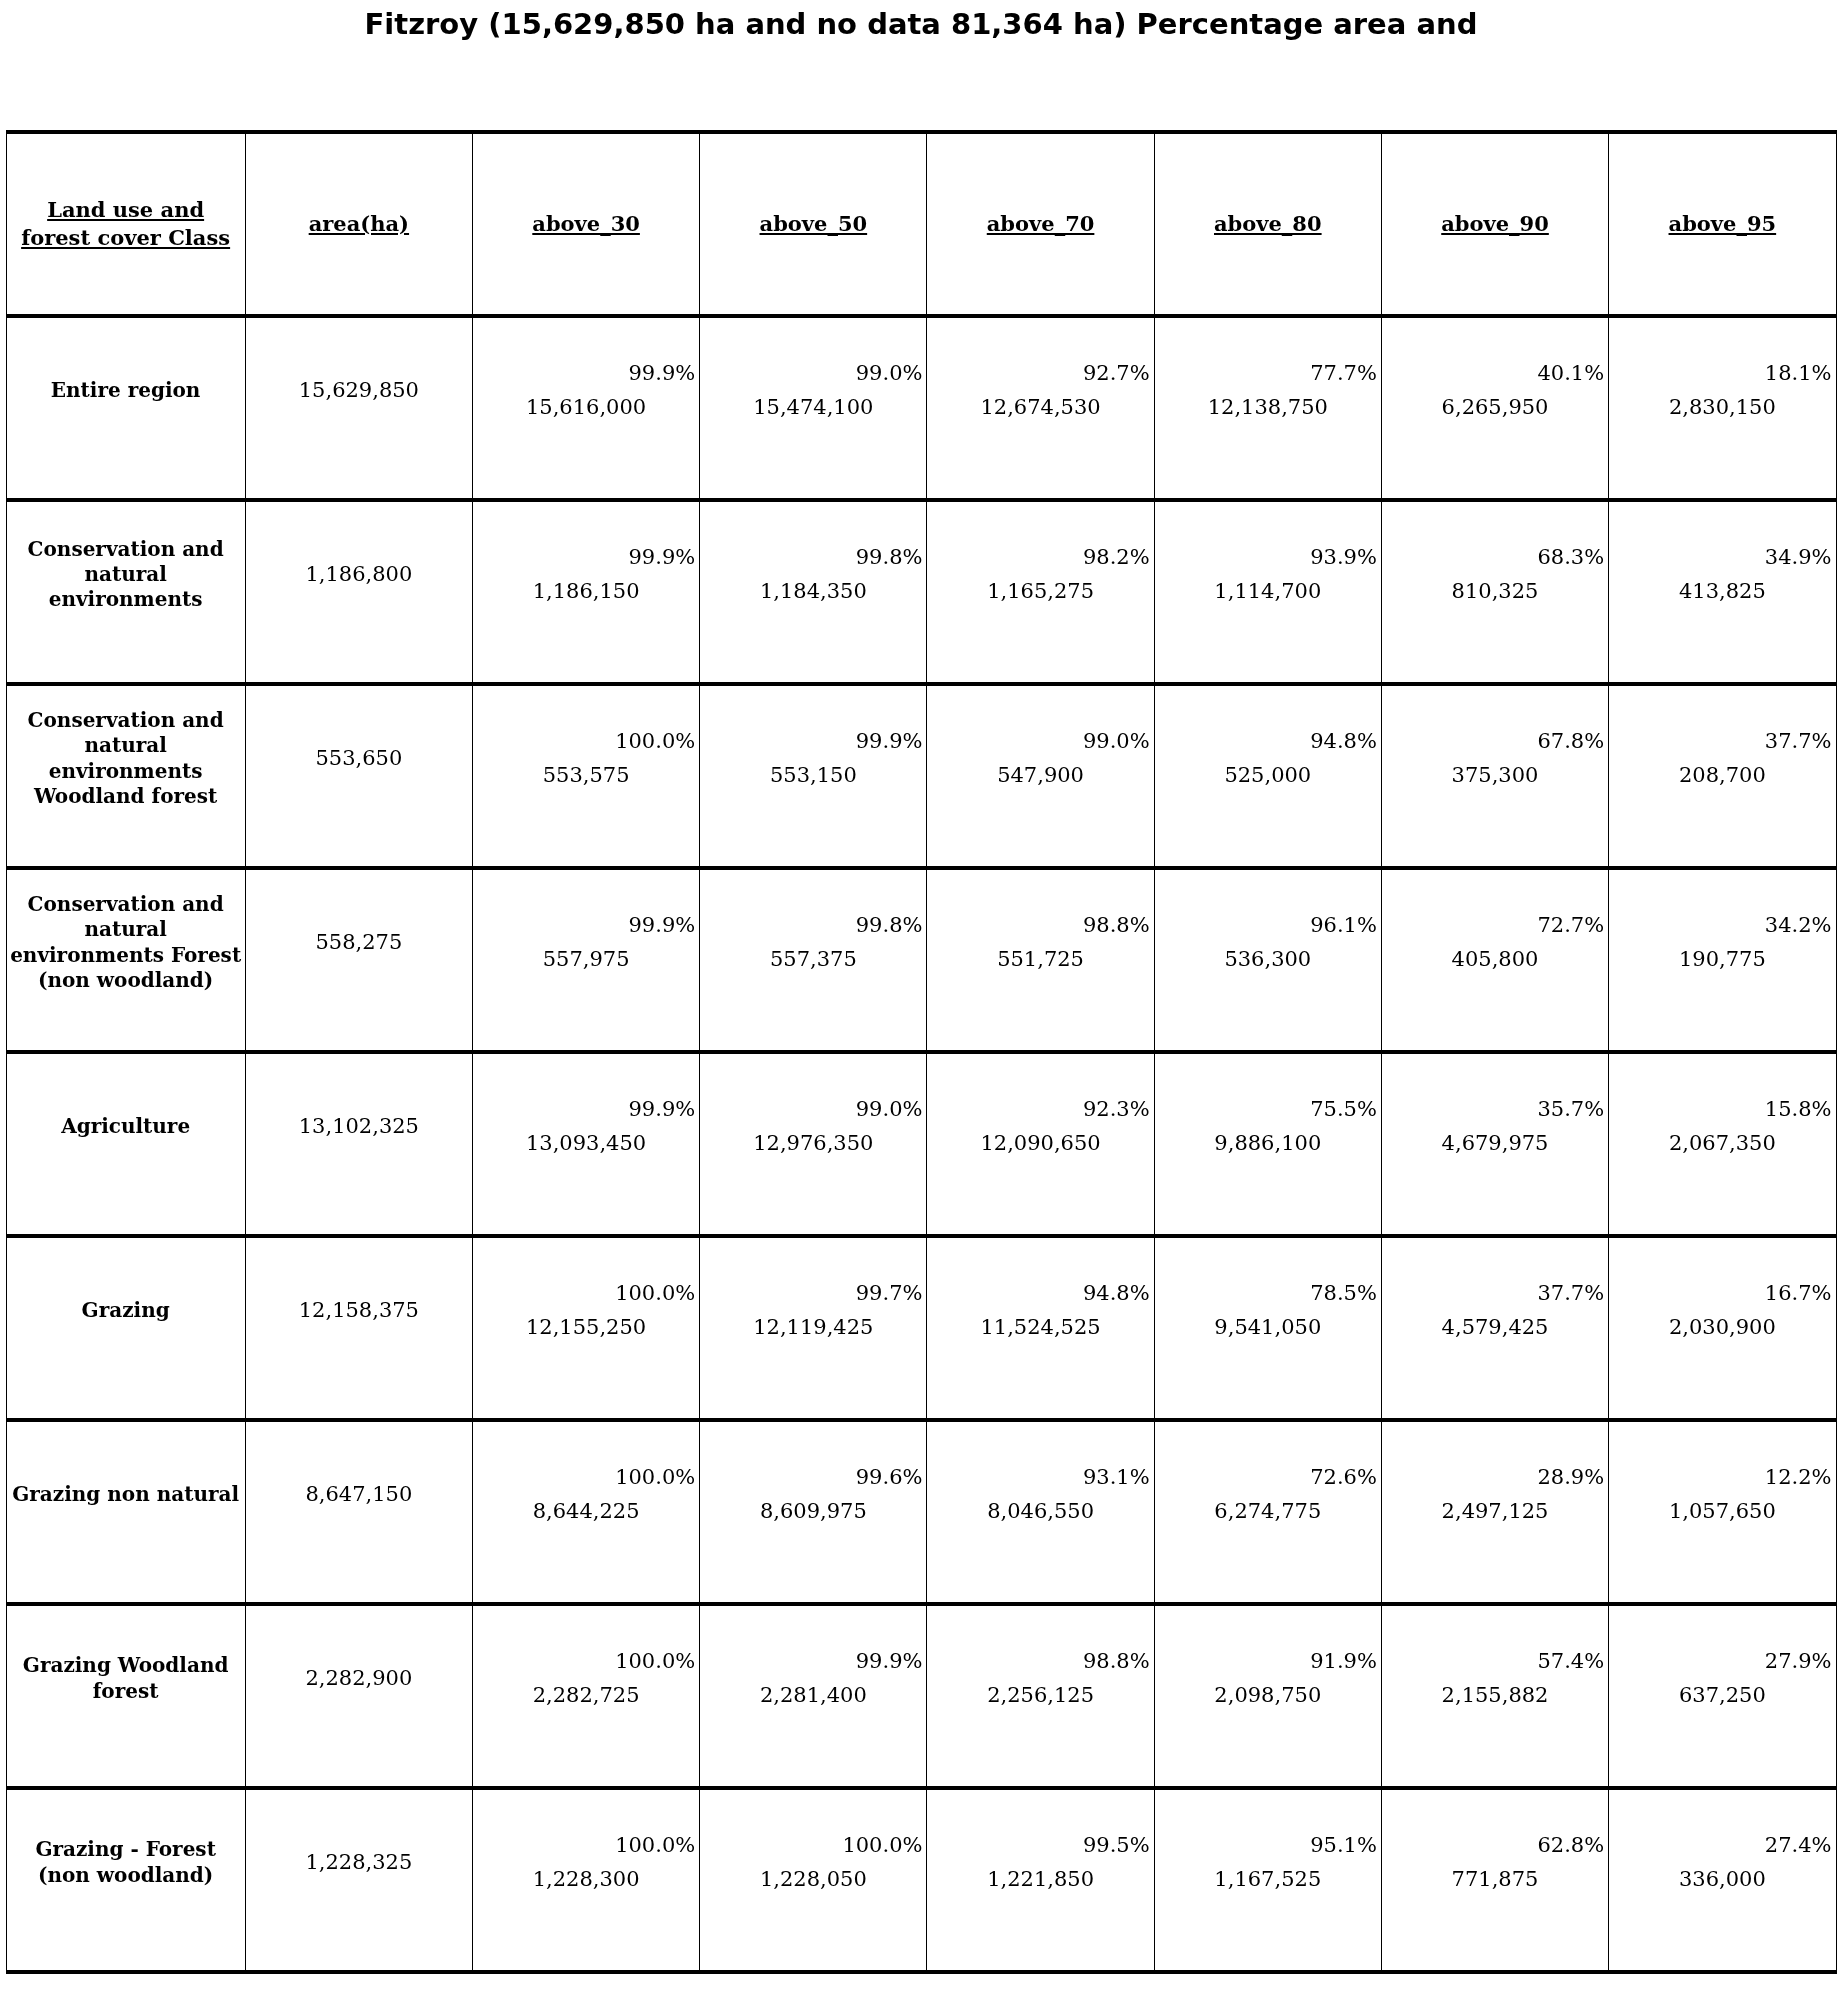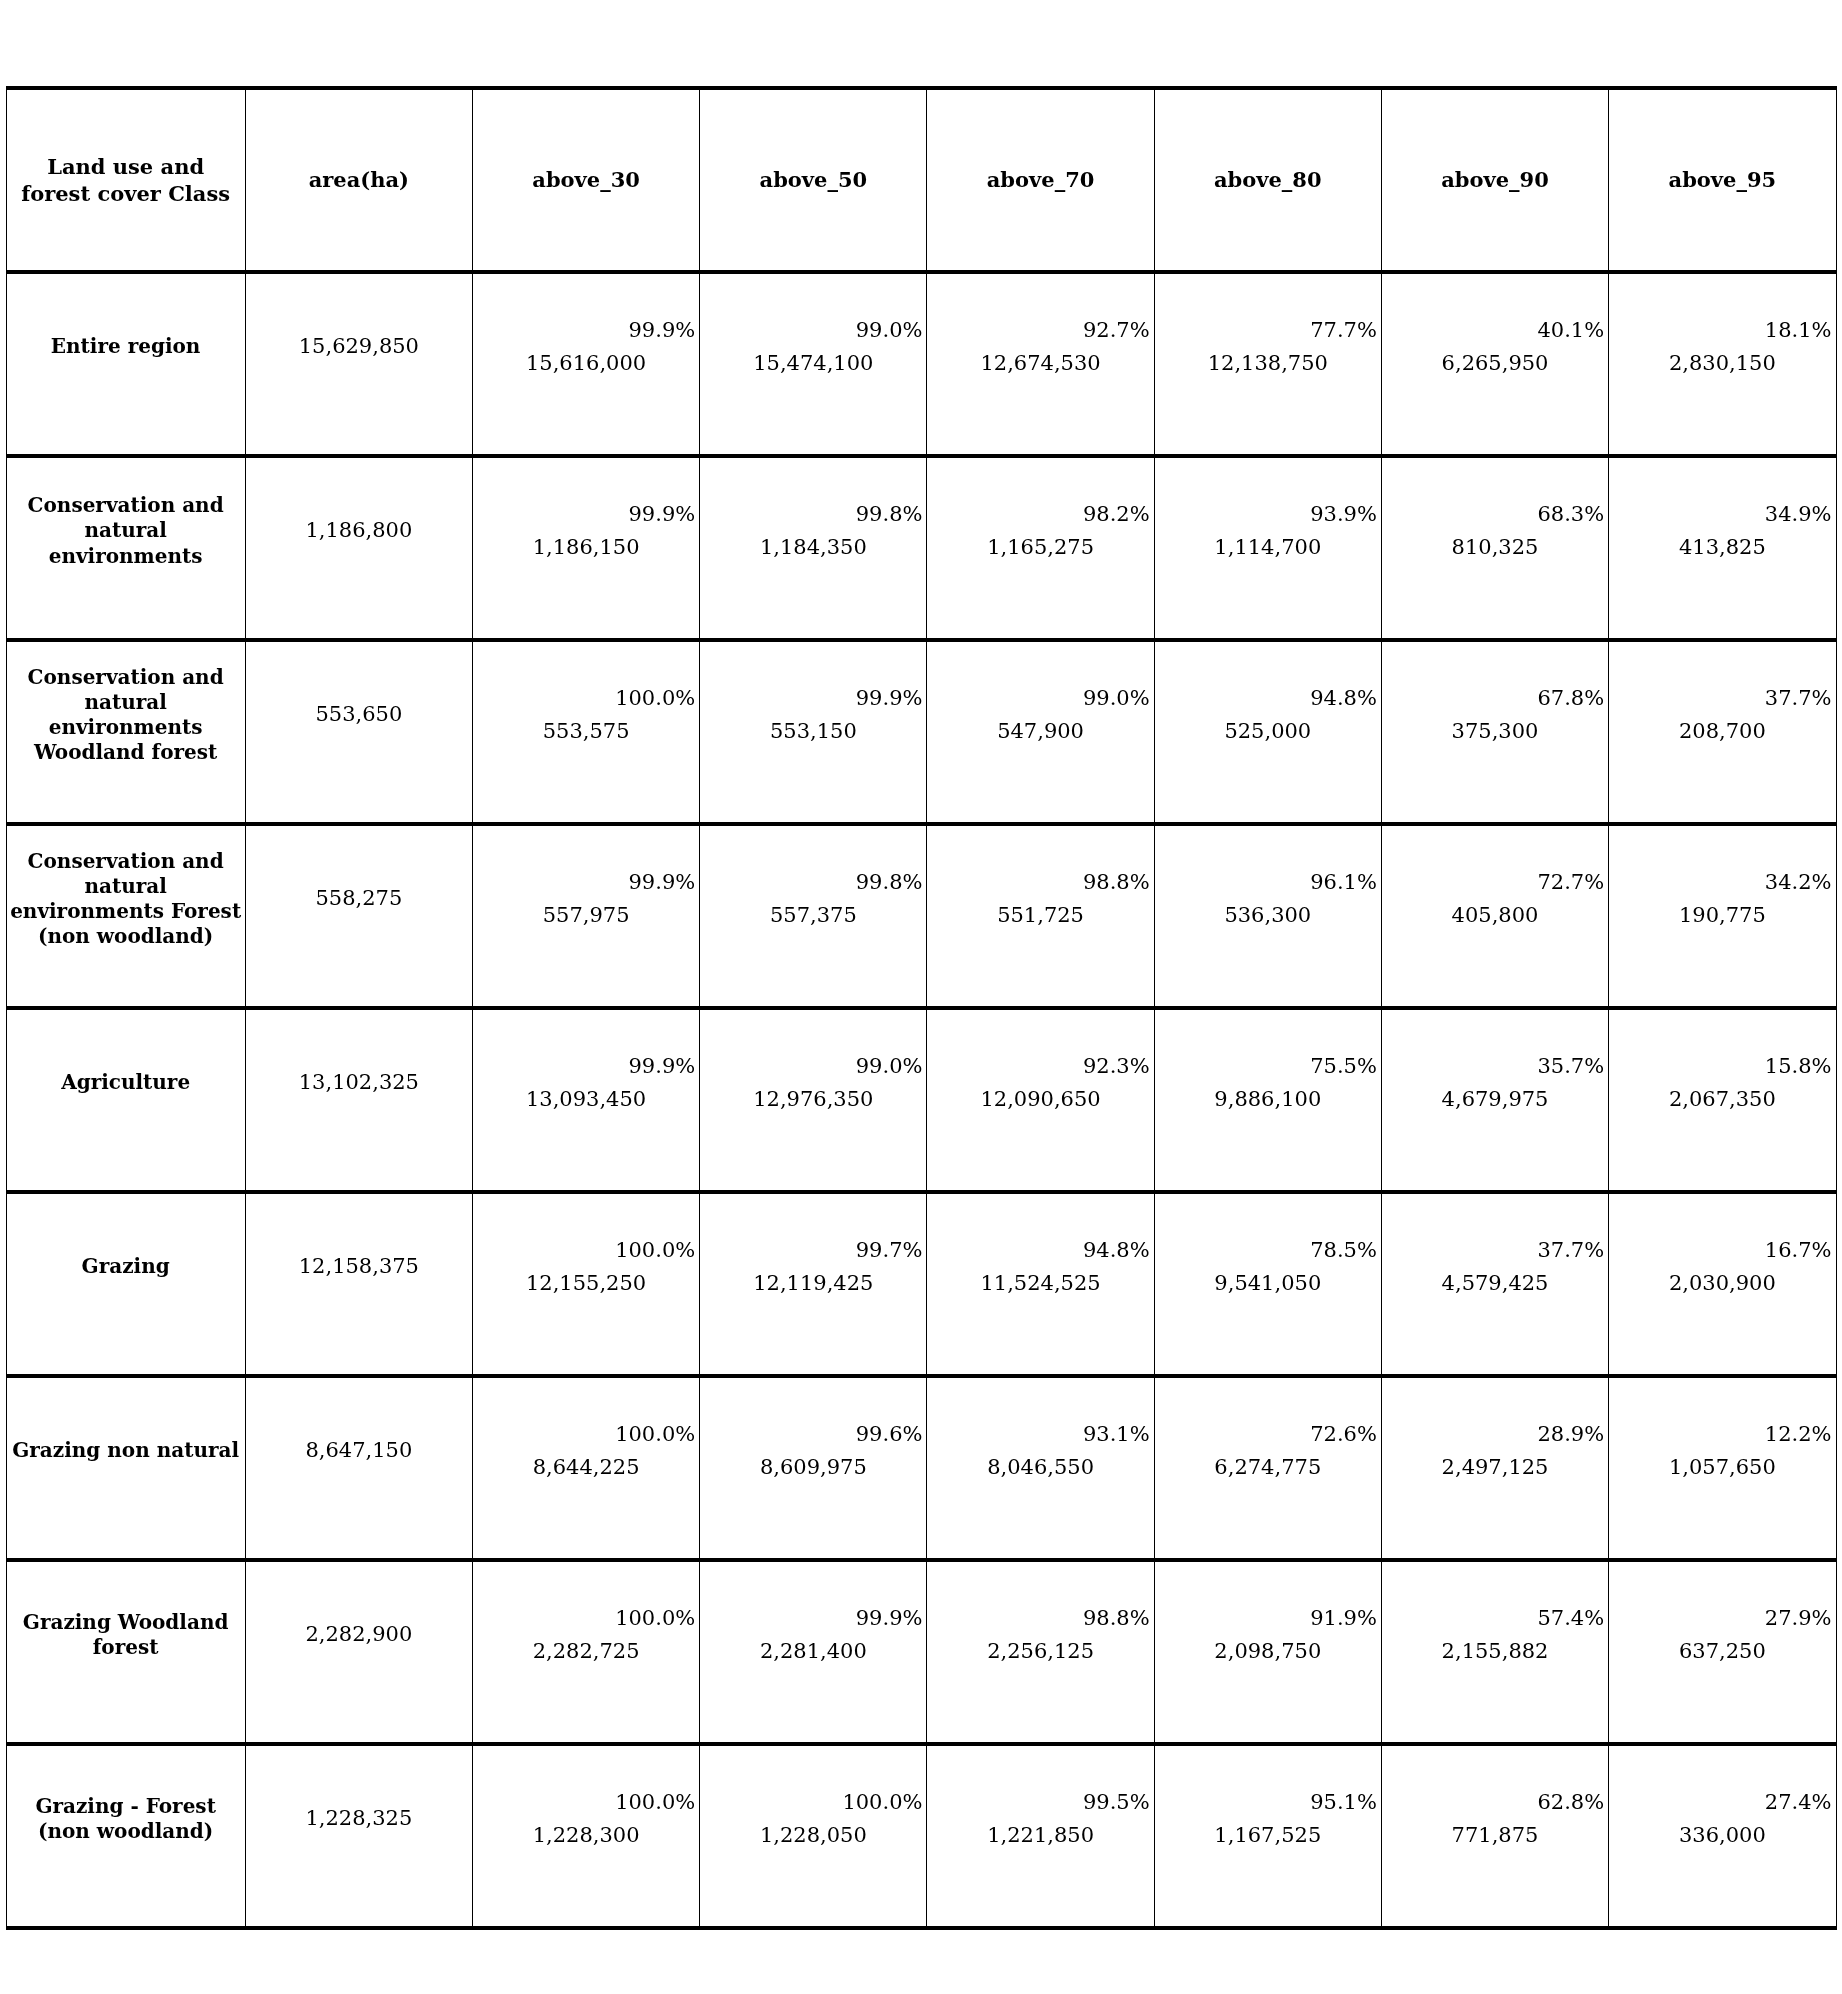--- a/index.html
+++ b/index.html
@@ -6,34 +6,35 @@
   body{width:1842px;height:2521px;position:relative;overflow:hidden;
        font-family:"DejaVu Serif", serif;color:#000;}
   .title{font-family:"DejaVu Sans", sans-serif;font-weight:bold;font-size:29px;
          line-height:1.28;text-align:center;margin:6.4px 0 0 0;}
   table.data-table{border-collapse:collapse;width:1831px;margin:86px auto 0 auto;
                    table-layout:fixed;border-left:1.6px solid #000;border-right:1.6px solid #000;
                    border-bottom:4px solid #000;}
   .data-table tr{border-top:4px solid #000;}
   .data-table th,.data-table td{border-left:1.6px solid #000;border-right:1.6px solid #000;
       text-align:center;vertical-align:middle;overflow:hidden;}
-  .data-table thead tr{height:184px;}
+  .data-table thead tr{height:184px;text-decoration:underline;}
   .data-table tbody tr{height:184px;}
   .data-table th{font-size:21px;font-weight:bold;line-height:1.3;padding:0 10.4px;}
   .data-table td{font-size:21px;line-height:1.3;padding:0 4px;}
   .wrap{transform:translateY(-17px);}
   td.row-label{font-weight:bold;font-size:20px;line-height:1.26;padding:0 3px;}
   .pct{margin-bottom:6.4px;text-align:right;}
 </style>
 </head>
 <body>
 
 <div>
 
   <div class="title">
+    <div>Fitzroy (15,629,850 ha and no data 81,364 ha) Percentage area and</div>
   </div>
 
   <table class="data-table">
     <colgroup>
       <col style="width:239px">
         <col style="width:227px">
         <col style="width:227px">
       <col style="width:227px">
         <col style="width:227px">
         <col style="width:227px">

